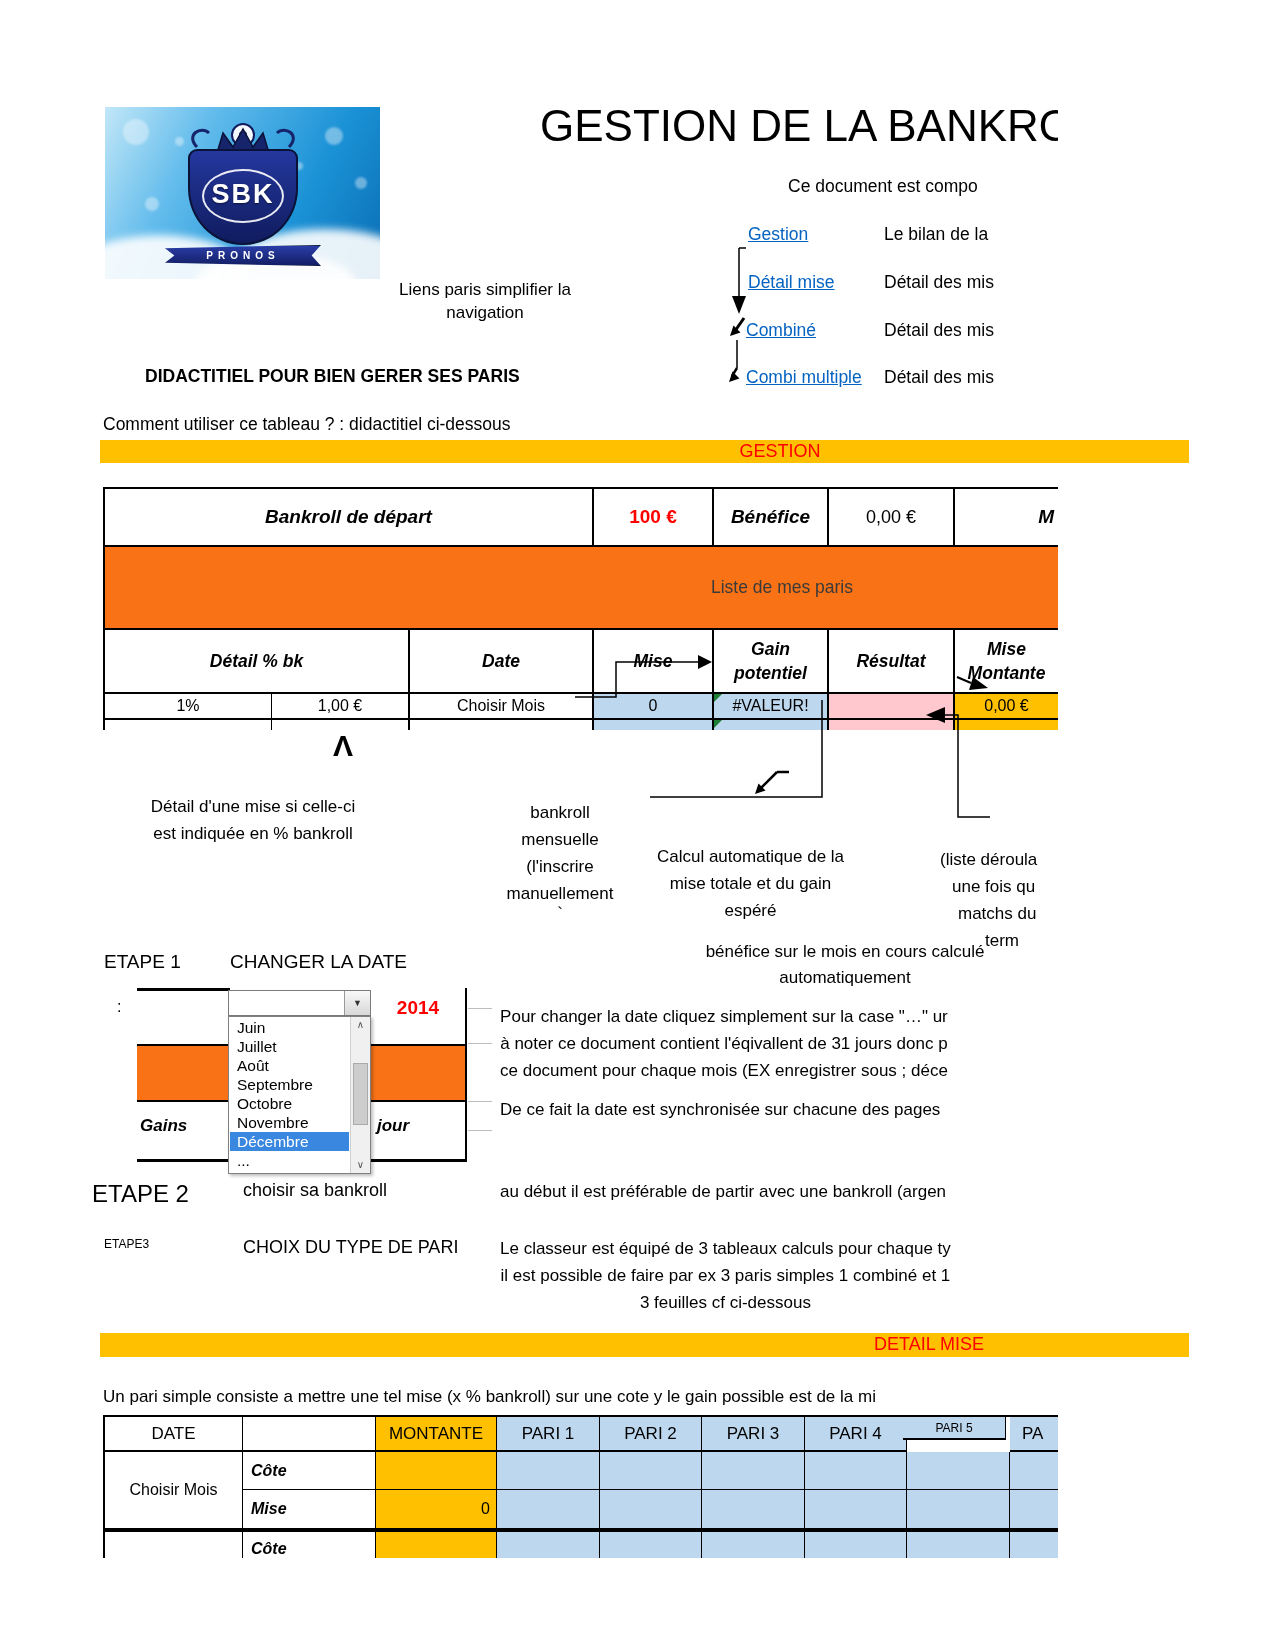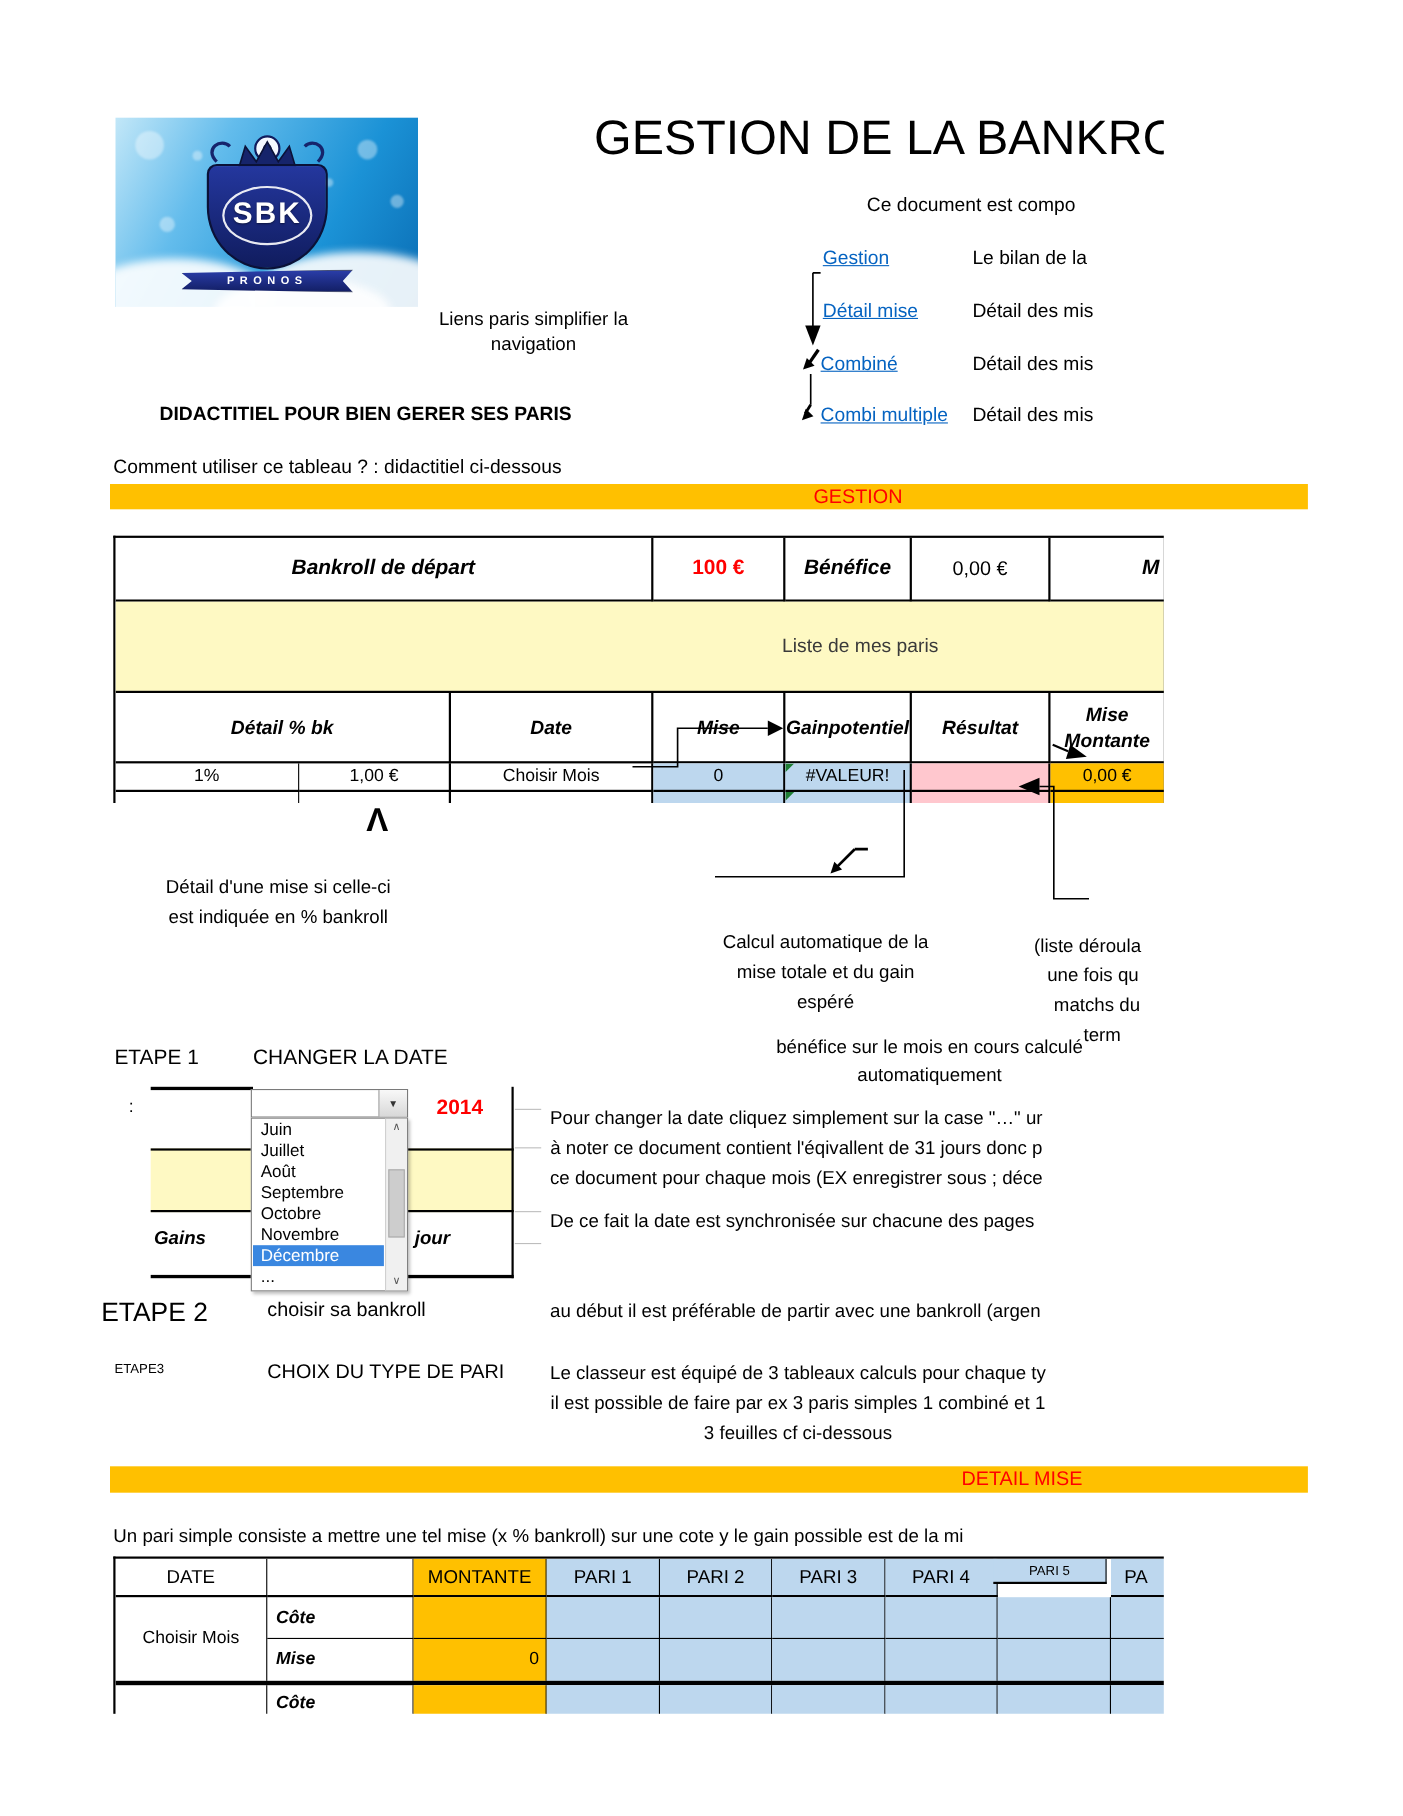--- a/index.html
+++ b/index.html
@@ -47,21 +47,21 @@
 
   
   .sheet { overflow:hidden; border-left:2px solid #000; border-top:2px solid #000; background:#fff; }
   .cell { position:absolute; border-right:2px solid #000; border-bottom:2px solid #000;
           display:flex; align-items:center; justify-content:center; overflow:hidden; }
   .cell.thin { border-right-width:1px; border-bottom-width:1px; }
   .ital { font-style:italic; font-weight:bold; }
   .blue { background:#BDD7EE; }
   .pink { background:#FFC7CE; }
   .gold { background:#FFC000; }
-  .graycell { background:#fef9c3; }
+  .graycell { background:#f97316; }
   .green-corner { position:absolute; left:0; top:0; width:0; height:0;
                   border-top:8px solid #1e7e34; border-right:8px solid transparent; }
 
   
   .note { font-size:17px; line-height:27px; }
 
   
   .blackline { background:#000; }
   .tick { background:#bdbdbd; }
   .combo { left:228px; top:990px; width:143px; height:26px; background:#fff;
@@ -156,21 +156,21 @@
     <div class="cell" style="left:724px;top:0;width:126px;height:58px;font-size:18px;">0,00 €</div>
     <div class="cell ital" style="left:850px;top:0;width:105px;height:58px;font-size:19px;justify-content:flex-end;padding-right:4px;">M</div>
 
     <div class="cell graycell" style="left:0;top:58px;width:955px;height:83px;">
       <span style="position:absolute;left:677px;transform:translateX(-50%);font-size:17.5px;color:#3a3a3a;white-space:nowrap;">Liste de mes paris</span>
     </div>
 
     <div class="cell ital" style="left:0;top:141px;width:305px;height:64px;font-size:17.5px;">Détail % bk</div>
     <div class="cell ital" style="left:305px;top:141px;width:184px;height:64px;font-size:17.5px;">Date</div>
     <div class="cell ital" style="left:489px;top:141px;width:120px;height:64px;font-size:17.5px;">Mise</div>
-    <div class="cell ital" style="left:609px;top:141px;width:115px;height:64px;font-size:17.5px;flex-direction:row;line-height:24px;">
+    <div class="cell ital" style="left:609px;top:141px;width:115px;height:64px;font-size:17.5px;flex-direction:column;line-height:24px;">
       <div>Gain</div>
       <div>potentiel</div>
     </div>
     <div class="cell ital" style="left:724px;top:141px;width:126px;height:64px;font-size:17.5px;">Résultat</div>
     <div class="cell ital" style="left:850px;top:141px;width:105px;height:64px;font-size:17.5px;flex-direction:column;line-height:24px;">
       <div>Mise</div>
       <div>Montante</div>
     </div>
 
     <div class="cell" style="left:0;top:205px;width:167px;height:26px;font-size:16px;border-right-width:1px;">1%</div>
@@ -204,20 +204,27 @@
     <path d="M390,80 H403 V182 H435" stroke="#000" stroke-width="1.5" fill="none"></path>
     <path d="M267,65 V162 H95" stroke="#000" stroke-width="1.5" fill="none"></path>
     <path d="M222,137 h12 M222,137 L205,154" stroke="#000" stroke-width="2.5" fill="none"></path>
     <polygon points="200,159 210.5,155.5 203.5,148.5" fill="#000"></polygon>
   </svg>
   <div class="abs" style="left:333px;top:729px;font-size:30px;font-weight:bold;">Λ</div>
 
   <div class="abs note center" style="left:108px;top:793px;width:290px;">
     <div>Détail d'une mise si celle-ci</div>
     <div>est indiquée en % bankroll</div>
+  </div>
+  <div class="abs note center" style="left:490px;top:799px;width:140px;">
+    <div>bankroll</div>
+    <div>mensuelle</div>
+    <div>(l'inscrire</div>
+    <div>manuellement</div>
+    <div style="line-height:14px;">`</div>
   </div>
   <div class="abs note center" style="left:628px;top:843px;width:245px;">
     <div>Calcul automatique de la</div>
     <div>mise totale et du gain</div>
     <div>espéré</div>
   </div>
   <div class="abs note nowrap" style="left:940px;top:846px;">(liste déroula</div>
   <div class="abs note nowrap" style="left:952px;top:873px;">une fois qu</div>
   <div class="abs note nowrap" style="left:958px;top:900px;">matchs du</div>
   <div class="abs note nowrap" style="left:985px;top:927px;">term</div>

